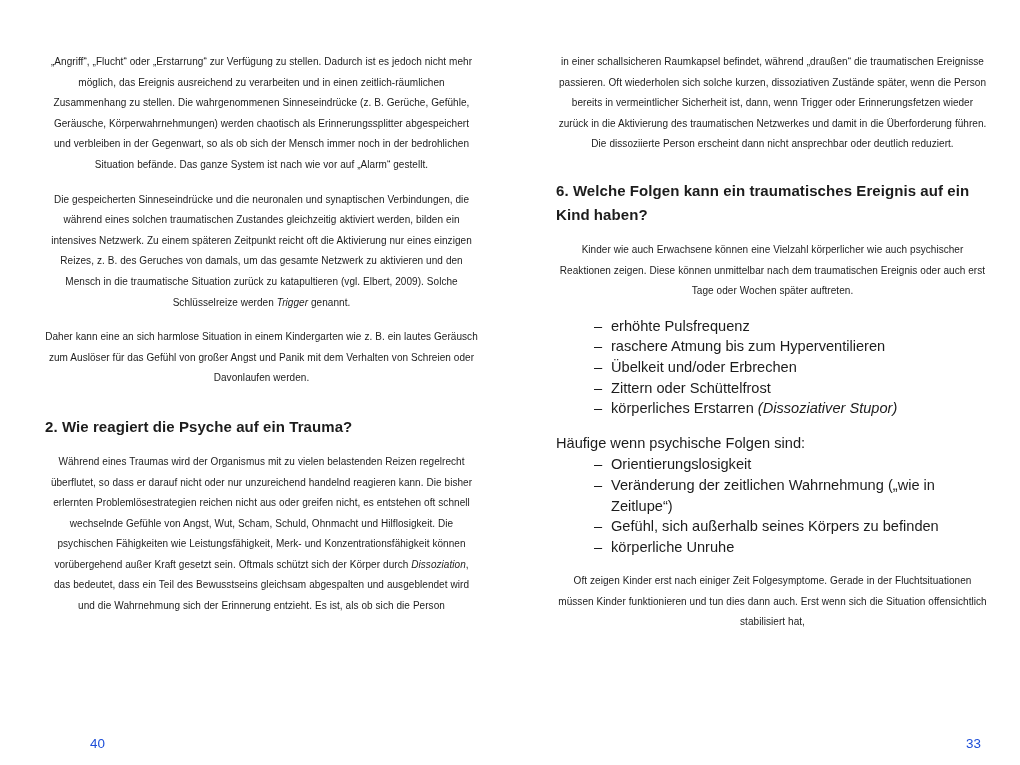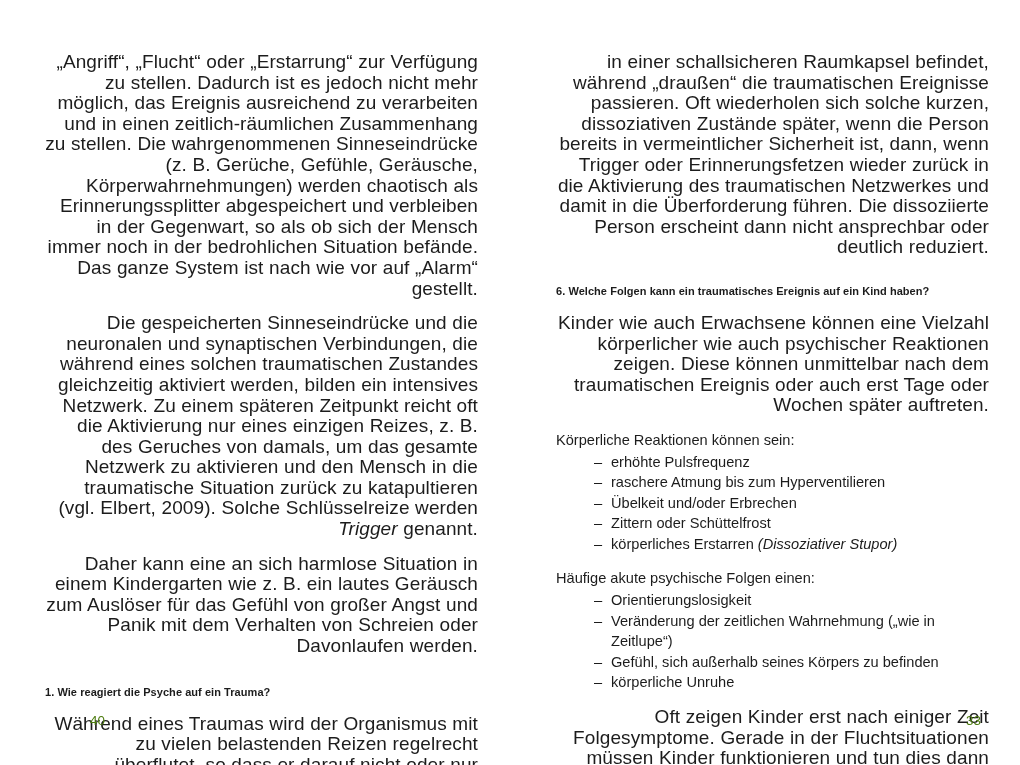--- a/index.html
+++ b/index.html
@@ -35,32 +35,32 @@
   }
   .page-left  { left: 45px; }
   .page-right { left: 556px; }
 
   .col-body {
     width: 433px;
   }
 
   p.para {
     margin: 0 0 14px 0;
-    font-size: 19px;
+    font-size: 10px;
     line-height: 20.6px;
     letter-spacing: 0.005em;
-    text-align: right;
+    text-align: center;
     word-spacing: 0.01em;
   }
   p.para.tight { margin-bottom: 0; }
 
   h2.section-heading {
     margin: 26px 0 13px 0;
-    font-size: 11px;
-    line-height: 18px;
+    font-size: 15px;
+    line-height: 24px;
     font-weight: bold;
     letter-spacing: 0.005em;
   }
   h2.section-heading.first-right {
     margin-top: 24px;
   }
 
   .list-intro {
     margin: 0 0 1px 0;
     font-size: 14.6px;
@@ -84,71 +84,70 @@
     left: 0;
     top: 0;
   }
 
   em, .ital {
     font-style: italic;
   }
 
   .folio {
     position: absolute;
-    bottom: 36px;
+    bottom: 13px;
     font-size: 13.4px;
     line-height: 16px;
-    color: #4d7c0f;
+    color: #1d4ed8;
   }
   .folio-left  { left: 45px; }
   .folio-right { right: 45px; }
 </style>
 </head>
 <body>
 
 <div class="spread">
 
   <div class="page page-left">
     <div class="col-body">
 
       <p class="para"><span>„Angriff“, „Flucht“ oder „Erstarrung“ zur Verfügung zu stellen. Dadurch ist es jedoch nicht mehr möglich, das Ereignis ausreichend zu verarbeiten und in einen zeitlich-räumlichen Zusammenhang zu stellen. Die wahrgenommenen Sinneseindrücke (z. B. Gerüche, Gefühle, Geräusche, Körperwahrnehmungen) werden chaotisch als Erinnerungssplitter abgespeichert und verbleiben in der Gegenwart, so als ob sich der Mensch immer noch in der bedrohlichen Situation befände. Das ganze System ist nach wie vor auf „Alarm“ gestellt.</span></p>
 
       <p class="para"><span>Die gespeicherten Sinneseindrücke und die neuronalen und synaptischen Verbindungen, die während eines solchen traumatischen Zustandes gleichzeitig aktiviert werden, bilden ein intensives Netzwerk. Zu einem späteren Zeitpunkt reicht oft die Aktivierung nur eines einzigen Reizes, z. B. des Geruches von damals, um das gesamte Netzwerk zu aktivieren und den Mensch in die traumatische Situation zurück zu katapultieren (vgl. Elbert, 2009). Solche Schlüsselreize werden </span><em>Trigger</em><span> genannt.</span></p>
 
       <p class="para"><span>Daher kann eine an sich harmlose Situation in einem Kindergarten wie z. B. ein lautes Geräusch zum Auslöser für das Gefühl von großer Angst und Panik mit dem Verhalten von Schreien oder Davonlaufen werden.</span></p>
 
-      <h2 class="section-heading">1. Wie reagiert die Psyche auf ein Trauma?</h2>
+      <h2 class="section-heading">2. Wie reagiert die Psyche auf ein Trauma?</h2>
 
       <p class="para tight"><span>Während eines Traumas wird der Organismus mit zu vielen belastenden Reizen regelrecht überflutet, so dass er darauf nicht oder nur unzureichend handelnd reagieren kann. Die bisher erlernten Problemlösestrategien reichen nicht aus oder greifen nicht, es entstehen oft schnell wechselnde Gefühle von Angst, Wut, Scham, Schuld, Ohnmacht und Hilflosigkeit. Die psychischen Fähigkeiten wie Leistungsfähigkeit, Merk- und Konzentrationsfähigkeit können vorübergehend außer Kraft gesetzt sein. Oftmals schützt sich der Körper durch </span><em>Dissoziation</em><span>, das bedeutet, dass ein Teil des Bewusstseins gleichsam abgespalten und ausgeblendet wird und die Wahrnehmung sich der Erinnerung entzieht. Es ist, als ob sich die Person</span></p>
 
     </div>
     <div class="folio folio-left">40</div>
   </div>
 
   <div class="page page-right">
     <div class="col-body">
 
       <p class="para"><span>in einer schallsicheren Raumkapsel befindet, während „draußen“ die traumatischen Ereignisse passieren. Oft wiederholen sich solche kurzen, dissoziativen Zustände später, wenn die Person bereits in vermeintlicher Sicherheit ist, dann, wenn Trigger oder Erinnerungsfetzen wieder zurück in die Aktivierung des traumatischen Netzwerkes und damit in die Überforderung führen. Die dissoziierte Person erscheint dann nicht ansprechbar oder deutlich reduziert.</span></p>
 
       <h2 class="section-heading first-right">6. Welche Folgen kann ein traumatisches Ereignis auf ein Kind haben?</h2>
 
       <p class="para"><span>Kinder wie auch Erwachsene können eine Vielzahl körperlicher wie auch psychischer Reaktionen zeigen. Diese können unmittelbar nach dem traumatischen Ereignis oder auch erst Tage oder Wochen später auftreten.</span></p>
 
-      <p class="list-intro">Körperliche Reaktionen können sein:</p>
 
       <ul class="dash-list">
           <li><span class="dash">–</span><span><span>erhöhte Pulsfrequenz</span></span></li>
           <li><span class="dash">–</span><span><span>raschere Atmung bis zum Hyperventilieren</span></span></li>
           <li><span class="dash">–</span></li>
           <li><span class="dash">–</span><span><span>Übelkeit und/oder Erbrechen</span></span></li>
           <li><span class="dash">–</span><span><span>Zittern oder Schüttelfrost</span></span></li>
           <li><span class="dash">–</span><span><span>körperliches Erstarren </span><em>(Dissoziativer Stupor)</em></span></li>
         </ul>
 
-      <p class="list-intro">Häufige akute psychische Folgen einen:</p>
+      <p class="list-intro">Häufige wenn psychische Folgen sind:</p>
 
       <ul class="dash-list">
           <li><span class="dash">–</span></li>
           <li><span class="dash">–</span><span><span>Orientierungslosigkeit</span></span></li>
           <li><span class="dash">–</span><span><span>Veränderung der zeitlichen Wahrnehmung („wie in Zeitlupe“)</span></span></li>
           <li><span class="dash">–</span><span><span>Gefühl, sich außerhalb seines Körpers zu befinden</span></span></li>
           <li><span class="dash">–</span><span><span>körperliche Unruhe</span></span></li>
         </ul>
 
       <p class="para tight"><span>Oft zeigen Kinder erst nach einiger Zeit Folgesymptome. Gerade in der Fluchtsituationen müssen Kinder funktionieren und tun dies dann auch. Erst wenn sich die Situation offensichtlich stabilisiert hat,</span></p>

